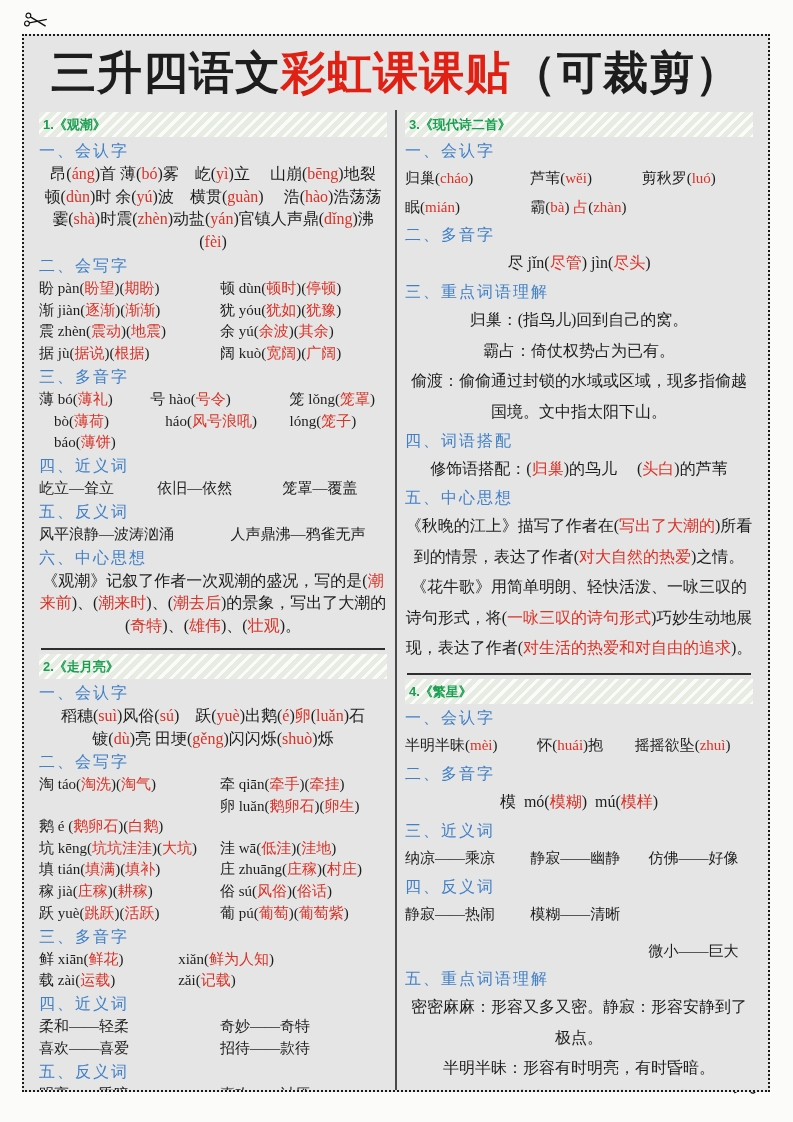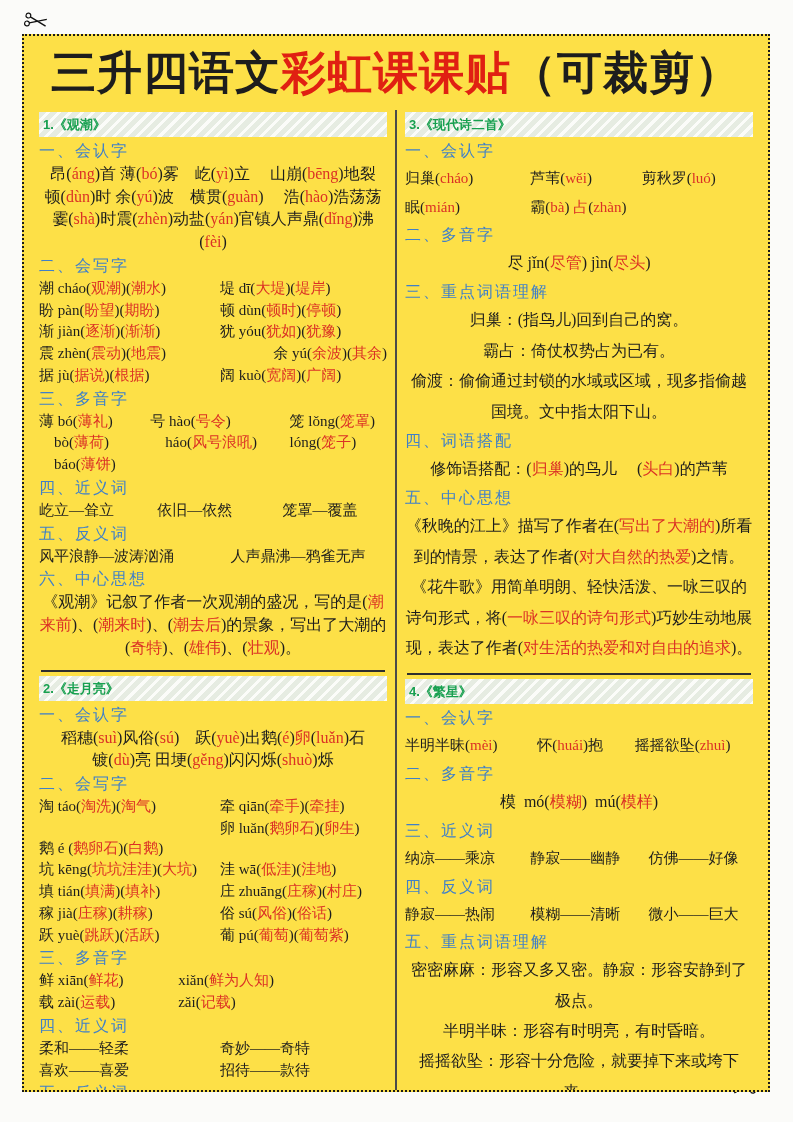--- a/index.html
+++ b/index.html
@@ -1,17 +1,17 @@
 <!DOCTYPE html>
 <html><head>
 <meta charset="utf-8">
 <style>
   * { margin:0; padding:0; box-sizing:border-box; }
   body { width:793px; height:1122px; background:#fbfbf9; font-family:"Liberation Serif", serif; color:#1d1d1d; position:relative; overflow:hidden; }
-  .border-box { position:absolute; left:22px; top:34px; width:748px; height:1058px; border:2px dotted #1a1a1a; background:#fde047; padding:6px 10px 4px 10px; overflow:hidden; }
+  .border-box { position:absolute; left:22px; top:34px; width:748px; height:1058px; border:2px dotted #1a1a1a; background:#e5e5e5; padding:6px 10px 4px 10px; overflow:hidden; }
   .page-title { text-align:center; font-family:"Liberation Sans", sans-serif; font-weight:900; font-size:45px; letter-spacing:1px; line-height:62px; white-space:nowrap; }
   .page-title .red { color:#e02012; }
   .cols { display:flex; align-items:stretch; margin-top:4px; }
   .col { flex:1 1 0; padding:0 5px; min-width:0; }
   .col-divider { flex:0 0 0; border-left:2px solid #4a4a4a; margin:2px 3px 0 3px; }
   .sec-header { background:repeating-linear-gradient(135deg,#e6ece2 0px,#e6ece2 5px,#fbfcf9 5px,#fbfcf9 8px); padding:3px 4px; margin:4px 0 4px 0; }
   .sec-title { color:#18a050; font-family:"Liberation Sans", sans-serif; font-weight:bold; font-size:13px; }
   .blk-heading { color:#4080c8; font-size:16px; margin:2px 0 1px 0; letter-spacing:2px; }
   .line { font-size:16px; line-height:1.42; white-space:pre-wrap;text-align:center; }
   .cell-row { display:flex; font-size:15px; line-height:1.45; }
@@ -48,34 +48,30 @@
   <div class="page-title"><span>三升四语文</span><span class="red">彩虹课课贴</span><span>（可裁剪）</span></div>
   <div class="cols">
     <div class="col" data-col="0">
         <div class="sec-header"><span class="sec-title">1.《观潮》</span></div>
         <div class="blk-heading">一、会认字</div>
         <div class="line"><span>昂(</span><span class="red">áng</span><span>)首 薄(</span><span class="red">bó</span><span>)雾　屹(</span><span class="red">yì</span><span>)立　 山崩(</span><span class="red">bēng</span><span>)地裂</span></div>
         <div class="line"><span>顿(</span><span class="red">dùn</span><span>)时 余(</span><span class="red">yú</span><span>)波　横贯(</span><span class="red">guàn</span><span>)　 浩(</span><span class="red">hào</span><span>)浩荡荡</span></div>
         <div class="line"><span>霎(</span><span class="red">shà</span><span>)时震(</span><span class="red">zhèn</span><span>)动盐(</span><span class="red">yán</span><span>)官镇人声鼎(</span><span class="red">dǐng</span><span>)沸(</span><span class="red">fèi</span><span>)</span></div>
         <div class="blk-heading">二、会写字</div>
         <div class="cell-row">
-          <div class="cell" style="flex: 0 0 52%;"><span>潮 cháo(</span><span class="red">观潮</span><span>)(</span><span class="red">潮水</span><span>)</span></div>
-          <div class="cell" style="flex: 0 0 48%;"><span>堤 dī(</span><span class="red">大堤</span><span>)(</span><span class="red">堤岸</span><span>)</span></div>
-        </div>
-        <div class="cell-row">
           <div class="cell" style="flex: 0 0 52%;"><span>盼 pàn(</span><span class="red">盼望</span><span>)(</span><span class="red">期盼</span><span>)</span></div>
           <div class="cell" style="flex: 0 0 48%;"><span>顿 dùn(</span><span class="red">顿时</span><span>)(</span><span class="red">停顿</span><span>)</span></div>
         </div>
         <div class="cell-row">
           <div class="cell" style="flex: 0 0 52%;"><span>渐 jiàn(</span><span class="red">逐渐</span><span>)(</span><span class="red">渐渐</span><span>)</span></div>
           <div class="cell" style="flex: 0 0 48%;"><span>犹 yóu(</span><span class="red">犹如</span><span>)(</span><span class="red">犹豫</span><span>)</span></div>
         </div>
         <div class="cell-row">
           <div class="cell" style="flex: 0 0 52%;"><span>震 zhèn(</span><span class="red">震动</span><span>)(</span><span class="red">地震</span><span>)</span></div>
-          <div class="cell" style="flex: 0 0 48%; text-align: right;"><span>余 yú(</span><span class="red">余波</span><span>)(</span><span class="red">其余</span><span>)</span></div>
+          <div class="cell" style="flex: 0 0 48%;"><span>余 yú(</span><span class="red">余波</span><span>)(</span><span class="red">其余</span><span>)</span></div>
         </div>
         <div class="cell-row">
           <div class="cell" style="flex: 0 0 52%;"><span>据 jù(</span><span class="red">据说</span><span>)(</span><span class="red">根据</span><span>)</span></div>
           <div class="cell" style="flex: 0 0 48%;"><span>阔 kuò(</span><span class="red">宽阔</span><span>)(</span><span class="red">广阔</span><span>)</span></div>
         </div>
         <div class="blk-heading">三、多音字</div>
         <div class="cell-row">
           <div class="cell" style="flex: 0 0 32%;"><span>薄 bó(</span><span class="red">薄礼</span><span>)</span></div>
           <div class="cell" style="flex: 0 0 40%;"><span>号 hào(</span><span class="red">号令</span><span>)</span></div>
           <div class="cell" style="flex: 0 0 28%;"><span>笼 lǒng(</span><span class="red">笼罩</span><span>)</span></div>
@@ -197,21 +193,21 @@
         <div class="blk-heading">三、近义词</div>
         <div class="cell-row">
           <div class="cell" style="flex: 0 0 36%;"><span>纳凉——乘凉</span></div>
           <div class="cell" style="flex: 0 0 34%;"><span>静寂——幽静</span></div>
           <div class="cell" style="flex: 0 0 30%;"><span>仿佛——好像</span></div>
         </div>
         <div class="blk-heading">四、反义词</div>
         <div class="cell-row">
           <div class="cell" style="flex: 0 0 36%;"><span>静寂——热闹</span></div>
           <div class="cell" style="flex: 0 0 34%;"><span>模糊——清晰</span></div>
-          <div class="cell" style="flex: 0 0 30%;"><span>微小——巨大</span></div>
+          <div class="cell" style="flex: 0 0 30%; margin-top: 37px;"><span>微小——巨大</span></div>
         </div>
         <div class="blk-heading">五、重点词语理解</div>
         <div class="line"><span>密密麻麻：形容又多又密。静寂：形容安静到了极点。</span></div>
         <div class="line"><span>半明半昧：形容有时明亮，有时昏暗。</span></div>
         <div class="line"><span>摇摇欲坠：形容十分危险，就要掉下来或垮下来。</span></div>
         <div class="blk-heading">六、中心思想</div>
         <div class="line"></div>
       </div>
   </div>
 </div>

